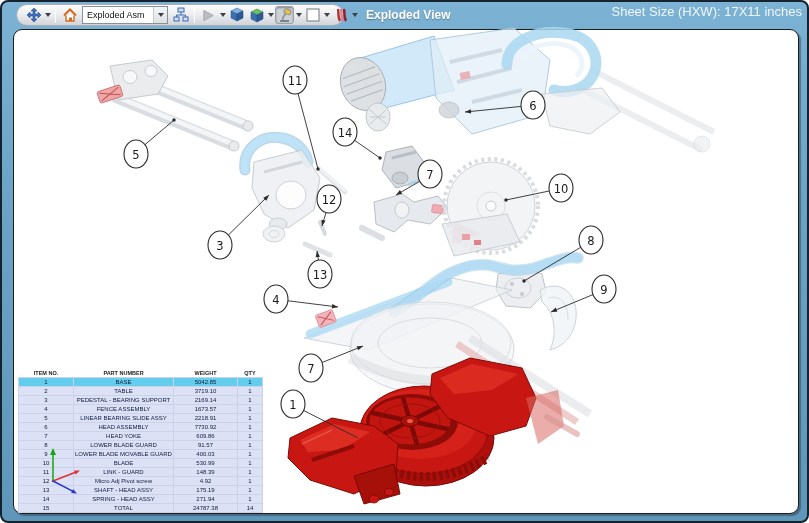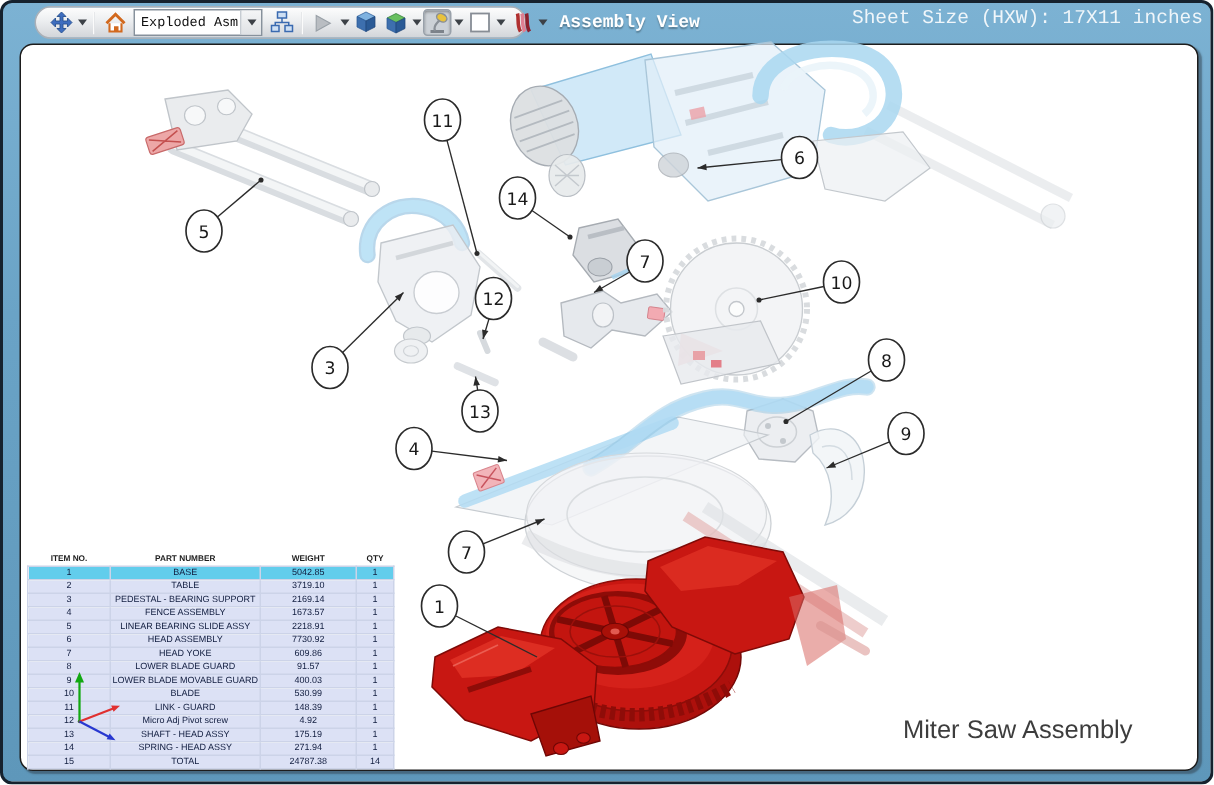--- a/index.html
+++ b/index.html
@@ -1,20 +1,20 @@
 <!DOCTYPE html>
 <html><head>
 <meta charset="utf-8">
 <style>
   html,body{margin:0;padding:0;background:#ffffff;}
   body{width:809px;height:523px;position:relative;font-family:"Liberation Sans",sans-serif;}
   .window{position:absolute;inset:0;box-sizing:border-box;border:2px solid #16222e;border-radius:8px;
     background:linear-gradient(180deg,#7cb2d3 0%,#6aa3c6 40%,#5e97ba 100%);overflow:hidden;}
   
-  .titlebar{position:absolute;left:8px;top:0;right:0;height:27px;font-family:Liberation Mono, monospace;}
+  .titlebar{position:absolute;left:1px;top:0;right:0;height:27px;}
   .toolbar{position:absolute;left:13px;top:2px;width:328px;height:22px;box-sizing:border-box;
     background:linear-gradient(180deg,#fdfdfd 0%,#eceef0 45%,#d2d5d9 100%);
     border:1px solid #a9b0b8;border-radius:11px;display:flex;align-items:center;padding:0 7px;gap:1px;}
   .tb-btn{height:18px;min-width:19px;display:flex;align-items:center;justify-content:center;border-radius:3px;box-sizing:border-box;}
   .tb-btn.pressed{background:#ccd1d7;border:1px solid #99a1aa;box-shadow:inset 0 1px 2px rgba(0,0,0,.35);}
   .caret{width:0;height:0;border-left:3px solid transparent;border-right:3px solid transparent;border-top:4px solid #3c4147;margin-left:1px;}
   .sep{width:1px;height:15px;background:#aeb4bb;border-right:1px solid #fbfbfb;margin:0 3px;}
   .combo{display:flex;align-items:center;height:16px;background:#fff;border:1px solid #87919c;margin:0 2px;}
   .combo-text{font-size:9px;color:#111;padding:0 4px;width:62px;white-space:nowrap;overflow:hidden;}
   .combo-dd{width:13px;height:100%;display:flex;align-items:center;justify-content:center;border-left:1px solid #c6ccd2;background:linear-gradient(180deg,#f4f5f6,#dfe2e5);}
@@ -117,21 +117,21 @@
       <div class="tb-btn">
         <svg width="16" height="16" viewBox="0 0 16 16">
           <path d="M5,2 C6,6 4.5,10 7,14" fill="none" stroke="#b03030" stroke-width="2.4"></path>
           <path d="M8,2 C9,6 7.5,10 10,14" fill="none" stroke="#e07f92" stroke-width="2.4"></path>
           <path d="M11,2 C12,6 10.5,10 13,14" fill="none" stroke="#8e1f2c" stroke-width="2.4"></path>
         </svg>
       </div>
       <div class="caret"></div>
     </div>
 
-    <div class="win-title">Assembly View</div>
+    <div class="win-title">Exploded View</div>
     <div class="sheet-size">Sheet Size (HXW):  17X11 inches</div>
   </div>
 
   <div class="sheet"></div>
 
   <svg class="layer" id="drawing-layer" viewBox="0 0 809 523">
 
     <g>
       <line x1="128" y1="76" x2="246" y2="124" stroke="#d9dde1" stroke-width="10" stroke-linecap="round"></line>
       <line x1="128" y1="74.5" x2="246" y2="122.5" stroke="#f3f5f6" stroke-width="5" stroke-linecap="round"></line>
@@ -476,14 +476,13 @@
         </tr>
         <tr>
           <td>15</td>
           <td>TOTAL</td>
           <td>24787.38</td>
           <td>14</td>
         </tr>
       </tbody>
   </table>
 
-  <div class="caption">Miter Saw Assembly</div>
 </div>
 
 </body></html>

